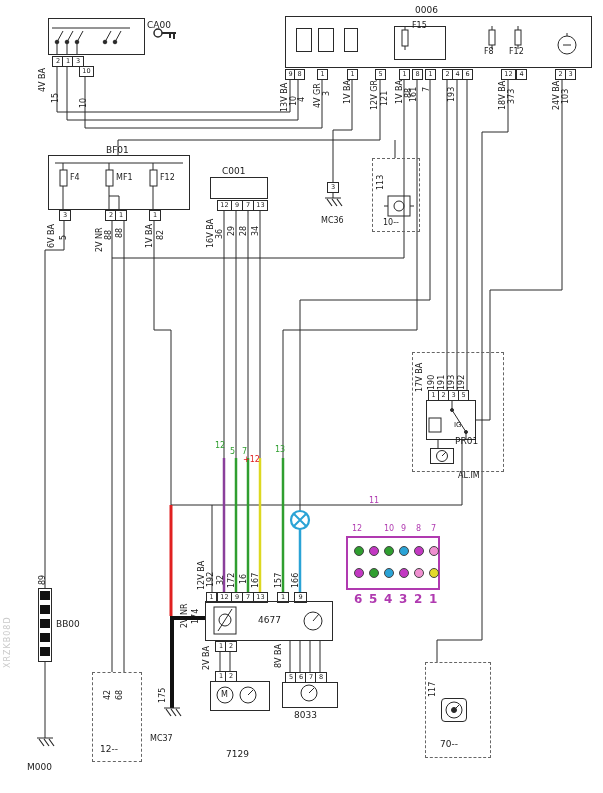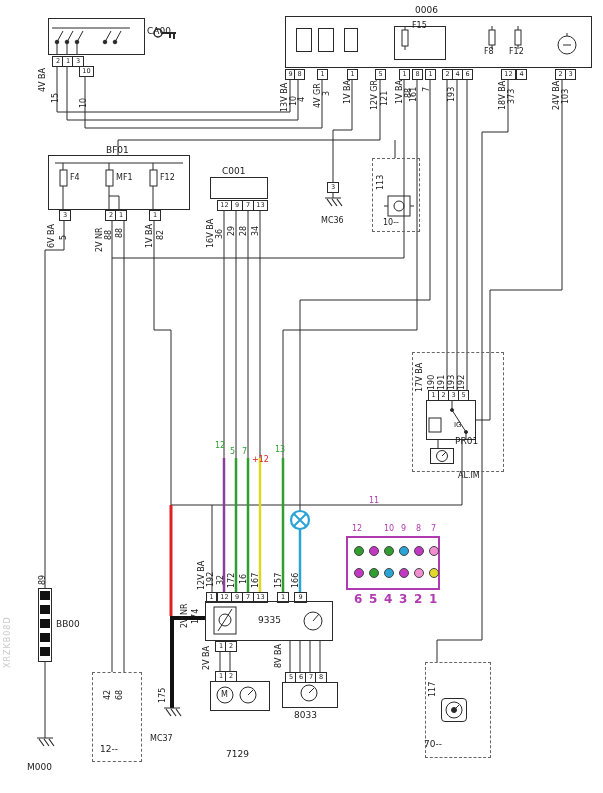--- a/index.html
+++ b/index.html
@@ -149,21 +149,21 @@
     </g>
 
     <g stroke="#2a2a2a" fill="none">
       <circle cx="454" cy="710" r="8"></circle>
         <circle cx="454" cy="710" r="2.5" fill="#2a2a2a"></circle>
       <path d="M454 710 L459 705"></path>
     </g>
   </svg>
 
   <div class="box" style="left:48px;top:18px;width:97px;height:37px"></div>
-  <div class="lbl" style="left:147px;top:26px">CA00</div>
+  <div class="lbl" style="left:147px;top:20px">CA00</div>
   <div class="pin" style="left:52px;top:56px;width:10px">2</div>
   <div class="pin" style="left:62px;top:56px;width:10px">1</div>
   <div class="pin" style="left:72px;top:56px;width:10px">3</div>
   <div class="pin" style="left:79px;top:66px;width:13px">10</div>
   <div class="vlbl" style="left:38px;top:92px">4V BA</div>
   <div class="vlbl" style="left:51px;top:103px">15</div>
   <div class="vlbl" style="left:79px;top:108px">10</div>
 
   <div class="lbl" style="left:415px;top:5px">0006</div>
   <div class="box" style="left:285px;top:16px;width:307px;height:52px"></div>
@@ -257,21 +257,21 @@
   <div class="pin" style="left:458px;top:390px;width:9px">5</div>
   <div class="box" style="left:426px;top:400px;width:50px;height:40px"></div>
   <div class="lbl s7" style="left:454px;top:420px">IG</div>
   <div class="lbl" style="left:455px;top:436px">PR01</div>
   <div class="box" style="left:430px;top:448px;width:24px;height:16px"></div>
   <div class="lbl s8" style="left:458px;top:471px">AL.IM</div>
 
   <div class="lbl s8 green" style="left:215px;top:441px">12</div>
   <div class="lbl s8 green" style="left:230px;top:447px">5</div>
   <div class="lbl s8 green" style="left:242px;top:447px">7</div>
-  <div class="lbl s8 red" style="left:252px;top:455px">+12</div>
+  <div class="lbl s8 red" style="left:243px;top:455px">+12</div>
   <div class="lbl s8 green" style="left:275px;top:445px">13</div>
 
   <div class="connbox" style="left:346px;top:536px;width:94px;height:54px"></div>
   <div class="lbl s8 purple" style="left:352px;top:524px">12</div>
   <div class="lbl s8 purple" style="left:369px;top:496px">11</div>
   <div class="lbl s8 purple" style="left:384px;top:524px">10</div>
   <div class="lbl s8 purple" style="left:401px;top:524px">9</div>
   <div class="lbl s8 purple" style="left:416px;top:524px">8</div>
   <div class="lbl s8 purple" style="left:431px;top:524px">7</div>
   <div class="dot c-green" style="left:354px;top:546px"></div>
@@ -302,21 +302,21 @@
   <div class="vlbl" style="left:274px;top:588px">157</div>
   <div class="vlbl" style="left:291px;top:588px">166</div>
   <div class="pin" style="left:206px;top:592px;width:9px">1</div>
   <div class="pin" style="left:217px;top:592px;width:13px">12</div>
   <div class="pin" style="left:231px;top:592px;width:10px">9</div>
   <div class="pin" style="left:242px;top:592px;width:10px">7</div>
   <div class="pin" style="left:253px;top:592px;width:13px">13</div>
   <div class="pin" style="left:277px;top:592px;width:10px">1</div>
   <div class="pin" style="left:294px;top:592px;width:11px">9</div>
   <div class="box" style="left:205px;top:601px;width:128px;height:40px"></div>
-  <div class="lbl" style="left:258px;top:615px">9335</div>
+  <div class="lbl" style="left:258px;top:615px">4677</div>
   <div class="vlbl" style="left:180px;top:628px">2V NR</div>
   <div class="vlbl" style="left:191px;top:624px">174</div>
   <div class="pin" style="left:215px;top:641px;width:10px">1</div>
   <div class="pin" style="left:225px;top:641px;width:10px">2</div>
 
   <div class="vlbl" style="left:202px;top:670px">2V BA</div>
   <div class="pin" style="left:215px;top:671px;width:10px">1</div>
   <div class="pin" style="left:225px;top:671px;width:10px">2</div>
   <div class="box" style="left:210px;top:681px;width:60px;height:30px"></div>
   <div class="lbl s8" style="left:221px;top:690px">M</div>
@@ -344,17 +344,17 @@
   <div class="lbl s8" style="left:150px;top:734px">MC37</div>
 
   <div class="box dashed" style="left:92px;top:672px;width:50px;height:90px"></div>
   <div class="vlbl" style="left:103px;top:700px">42</div>
   <div class="vlbl" style="left:115px;top:700px">68</div>
   <div class="lbl" style="left:100px;top:744px">12--</div>
 
   <div class="box dashed" style="left:425px;top:662px;width:66px;height:96px"></div>
   <div class="vlbl" style="left:428px;top:697px">117</div>
   <div class="box" style="left:441px;top:698px;width:26px;height:24px;border-radius:4px"></div>
-  <div class="lbl" style="left:424px;top:739px">70--</div>
+  <div class="lbl" style="left:440px;top:739px">70--</div>
 
   <div class="vlbl wm" style="left:3px;top:668px">XRZKB08D</div>
 
 </div>
 
 </body></html>

